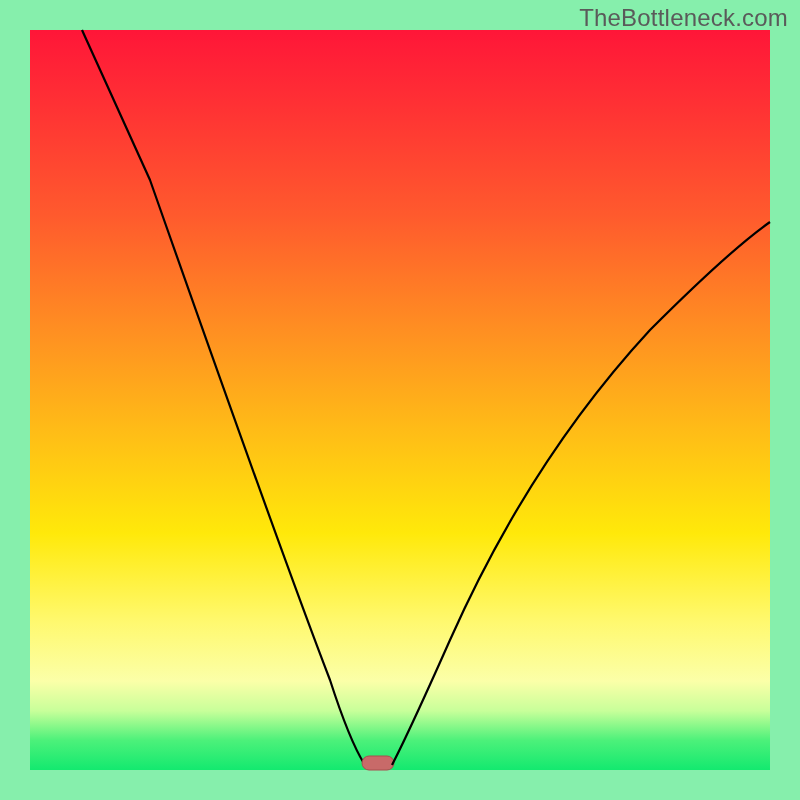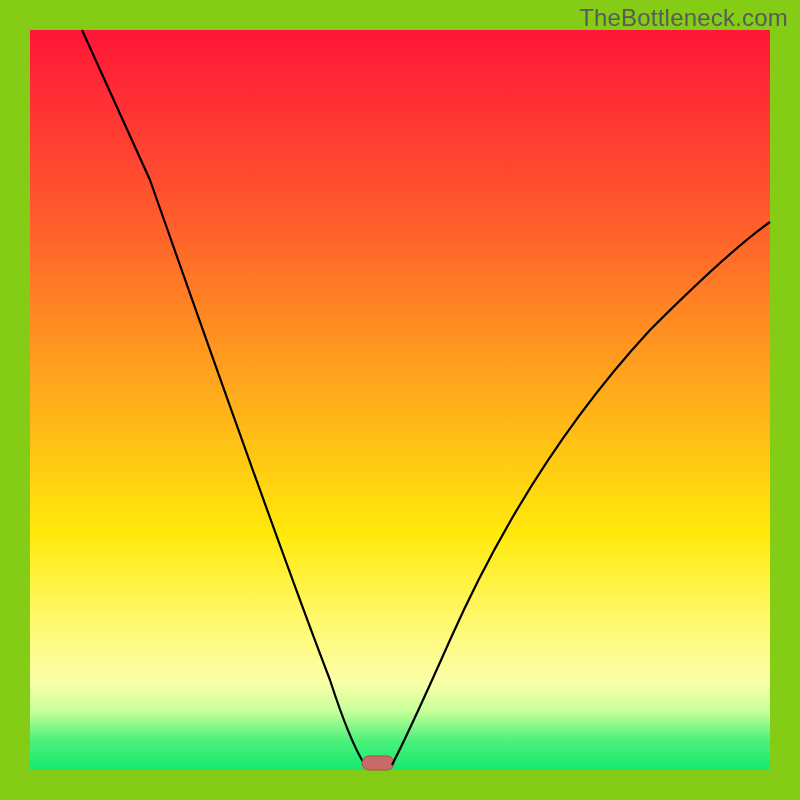--- a/index.html
+++ b/index.html
@@ -8,21 +8,21 @@
     width: 800px;
     height: 800px;
     overflow: hidden;
     background: #000;
     font-family: Arial, Helvetica, sans-serif;
   }
   .frame {
     position: relative;
     width: 800px;
     height: 800px;
-    background: #84cc16;
+    background: #86efac;
   }
   .plot-area {
     position: absolute;
     left: 30px;
     top: 30px;
     width: 740px;
     height: 740px;
     
     background: linear-gradient(
       to bottom,

